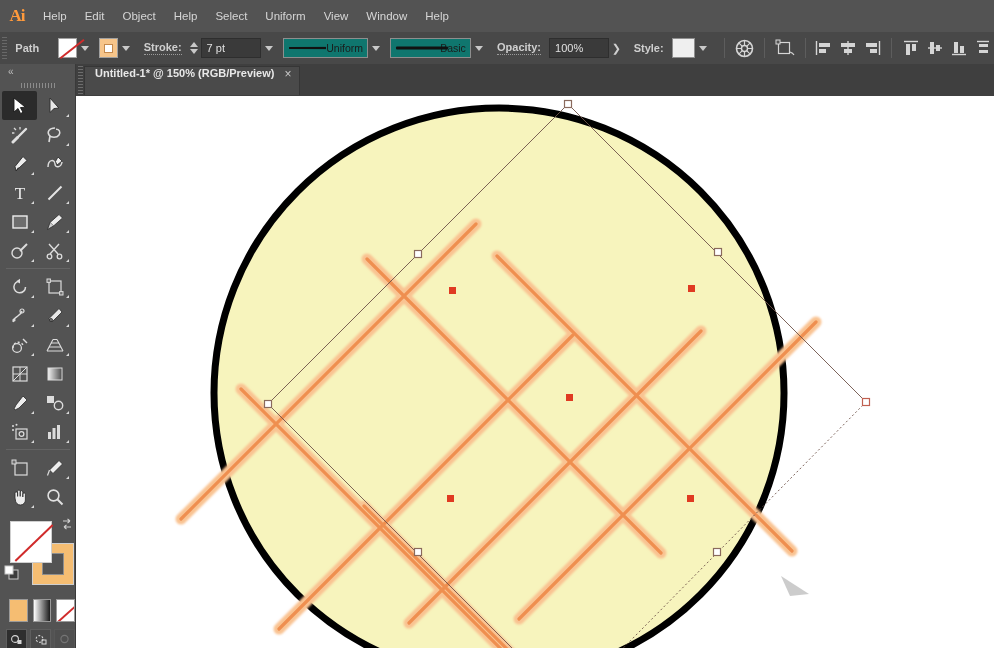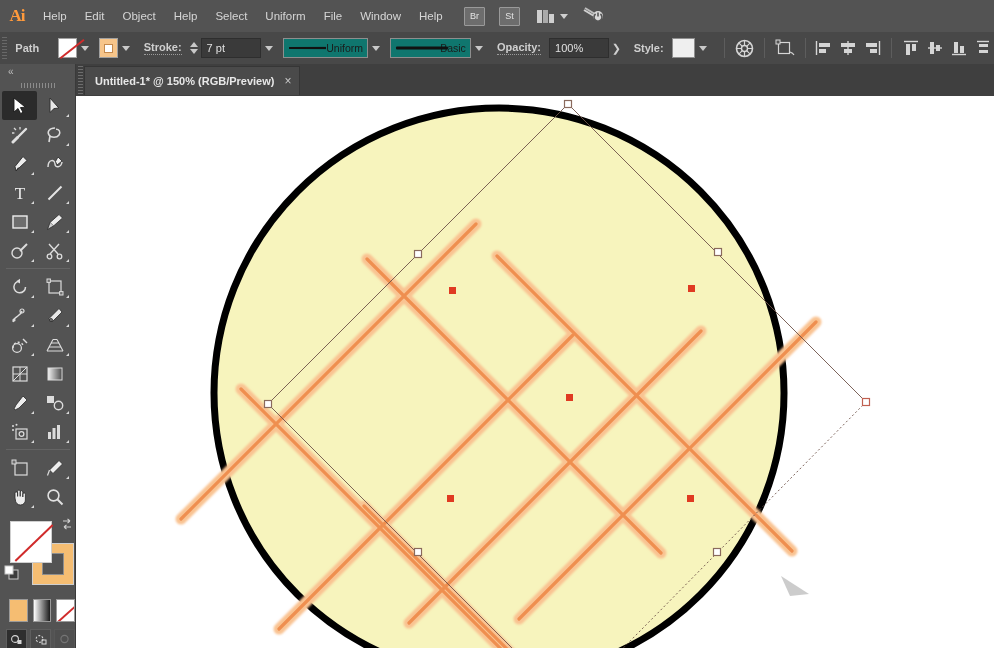--- a/index.html
+++ b/index.html
@@ -114,21 +114,21 @@
     position:absolute;left:0;top:64px;width:994px;height:32px;
     background:#3f3f3f;border-bottom:1px solid #2c2c2c;
   }
   .tabbar .tab-grip{
     position:absolute;left:78px;top:2px;width:5px;height:28px;
     background:repeating-linear-gradient(to bottom,#6d6d6d 0 1px,transparent 1px 3px);
   }
   .doctab{
     position:absolute;left:84px;top:2px;height:28px;
     background:#4a4a4a;border:1px solid #363636;border-bottom:none;
-    display:flex;align-items:center;padding:0 8px 0 10px;gap:10px;
+    display:flex;align-items:flex-start;padding:0 8px 0 10px;gap:10px;
     color:#e8e8e8;font-size:11px;font-weight:bold;white-space:nowrap;
   }
   .doctab .close{font-size:12px;color:#c8c8c8;font-weight:normal;}
 
   
   .toolbar{
     position:absolute;left:0;top:64px;width:75px;height:584px;
     background:#535353;border-right:1px solid #3a3a3a;
   }
   .tb-collapse{
@@ -209,45 +209,24 @@
 <div class="app">
 
   <div class="menubar">
     <div class="ai-logo">Ai</div>
     <div class="menu-item">Help</div>
     <div class="menu-item">Edit</div>
     <div class="menu-item">Object</div>
     <div class="menu-item">Help</div>
     <div class="menu-item">Select</div>
     <div class="menu-item">Uniform</div>
-    <div class="menu-item">File</div>
+    <div class="menu-item">View</div>
     <div class="menu-item">Window</div>
     <div class="menu-item">Help</div>
 
-    <div class="menubar-right">
-      <div class="sq-btn">Br</div>
-      <div class="sq-btn">St</div>
-      <div class="ws-icon">
-        <div class="ws-bars">
-          <i style="height:13px"></i>
-            <i style="height:13px;background:#aaa"></i>
-            <i style="height:9px"></i>
-        </div>
-        <div class="chev"></div>
-      </div>
-      <div class="search-icon-top">
-        <svg width="22" height="16" viewBox="0 0 22 16">
-          <path d="M2 3 L12 9" stroke="#d0d0d0" stroke-width="2" fill="none"></path>
-          <path d="M3 1 L13 7" stroke="#bdbdbd" stroke-width="2" fill="none"></path>
-          <circle cx="16" cy="9" r="5" fill="#d8d8d8"></circle>
-          <path d="M16 5.5 L16 9.5" stroke="#555" stroke-width="1.6"></path>
-          <path d="M13.6 7 A4 4 0 1 0 18.4 7" stroke="#555" stroke-width="1.6" fill="none"></path>
-        </svg>
-      </div>
-    </div>
   </div>
 
   <div class="controlbar">
     <div class="grip"></div>
     <div class="cb-label">Path</div>
 
     <div style="width:14px"></div>
     <div class="swatch none"></div>
     <div class="dd"></div>
 

